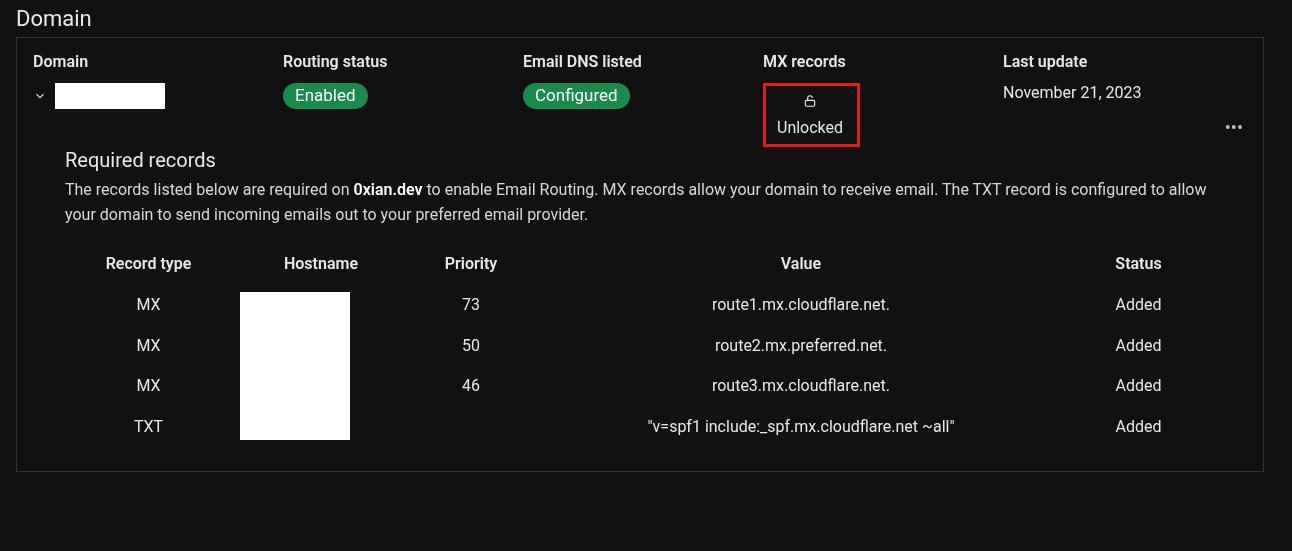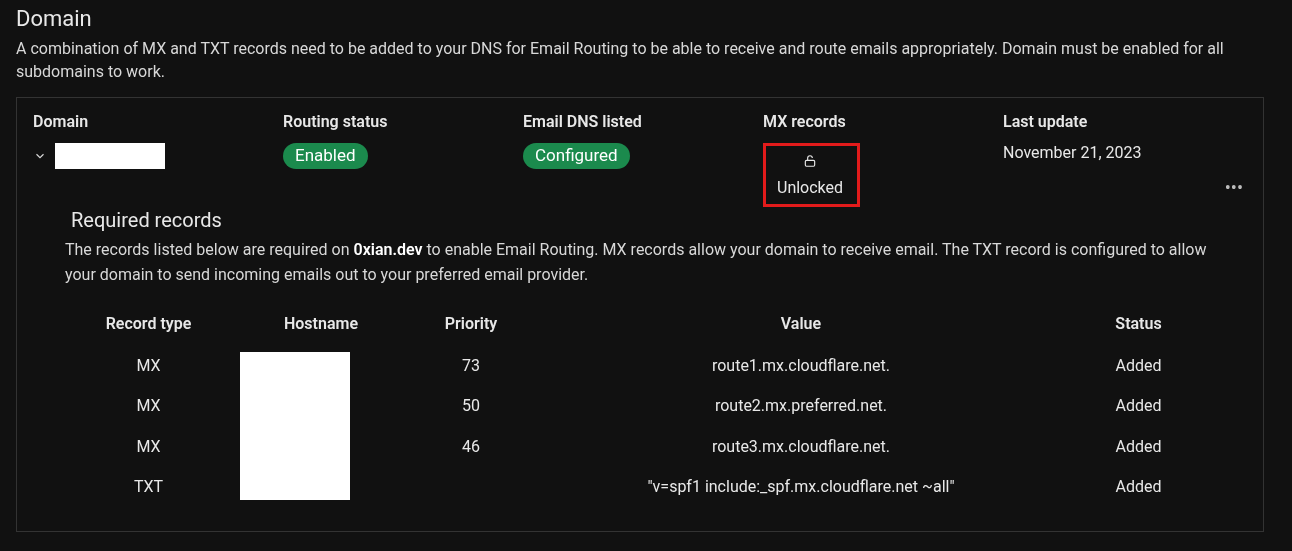--- a/index.html
+++ b/index.html
@@ -108,21 +108,20 @@
     margin-bottom: 4px;
   }
 
   
   .req-block { padding: 2px 32px 0 32px; }
   .req-title {
     font-size: 20px;
     font-weight: 400;
     margin-top: 22px;
     margin-bottom: 6px;
-    margin-left: 6px;
   }
   .req-desc {
     font-size: 16px;
     color: #d8d8d8;
     line-height: 1.55;
     margin-bottom: 18px;
   }
   .req-desc .domain-bold { font-weight: 600; color: #ffffff; }
 
   
@@ -150,21 +149,20 @@
     height: 148px;
     background: #ffffff;
   }
   .hostname-cell { vertical-align: top; position: relative; }
 </style>
 </head>
 <body>
 
 <div class="page">
   <h1 class="page-title">Domain</h1>
-  <p class="page-desc">A combination of MX and TXT records need to be added to your DNS for Email Routing to be able to receive and route emails appropriately. Domain must be enabled for all subdomains to work.</p>
 
   <div class="card">
 
     <div class="summary-row">
 
       <div class="domain-col">
         <div class="col-label">Domain</div>
         <div class="col-val">
           <span class="chevron">
             <svg width="14" height="14" viewBox="0 0 24 24" fill="none" stroke-width="2">

